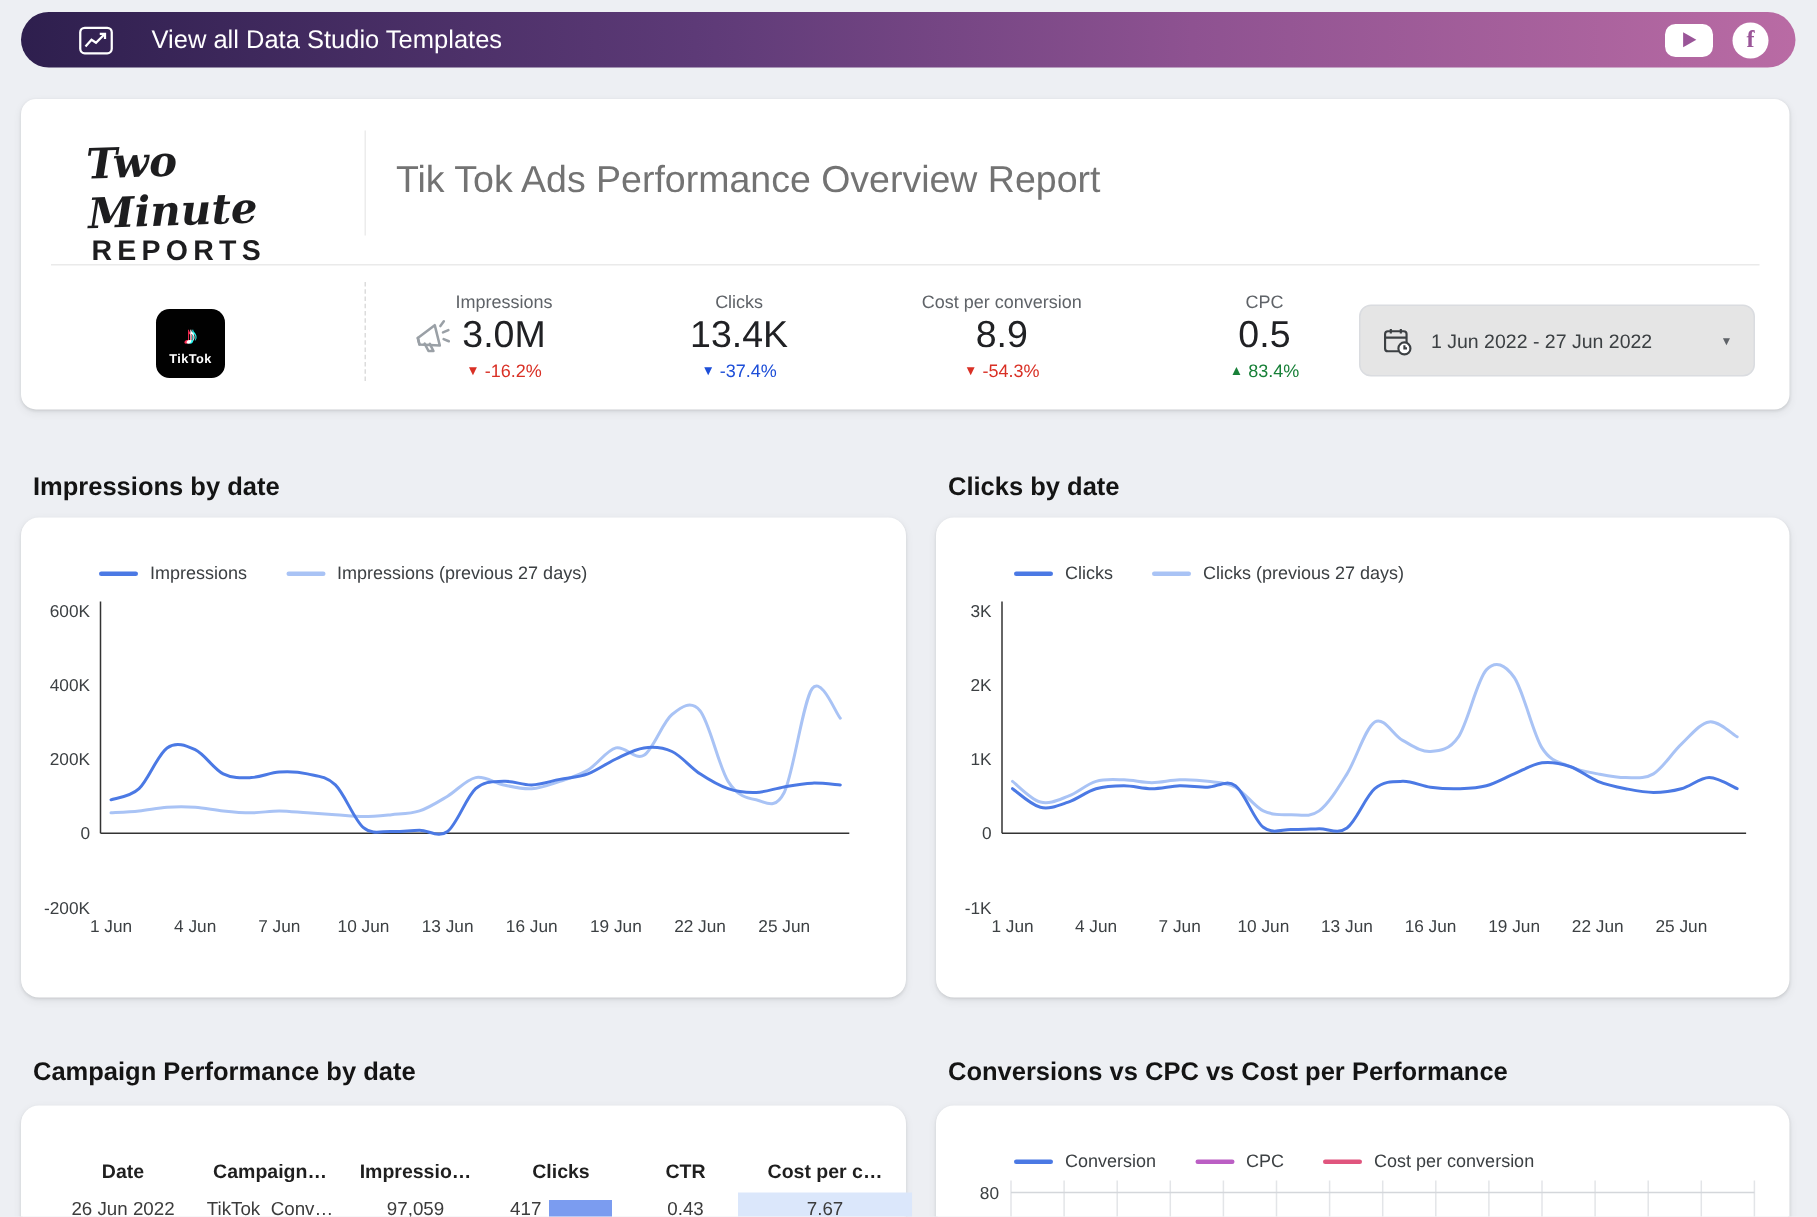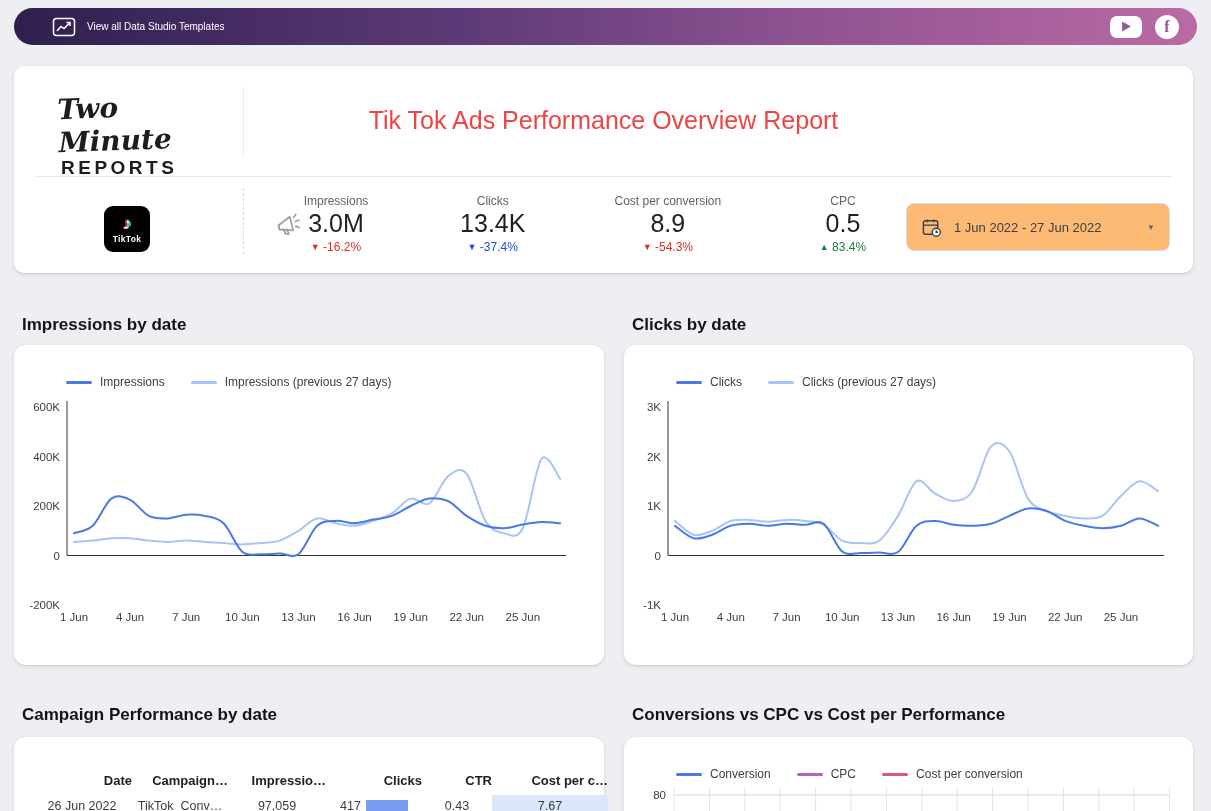--- a/index.html
+++ b/index.html
@@ -7,52 +7,52 @@
     width:1211px;height:811px;position:relative;overflow:hidden;
     background:#edeff3;font-family:"Liberation Sans",sans-serif;color:#202124;
   }
   
   .banner{
     position:absolute;left:14px;top:8px;width:1183px;height:37px;border-radius:19px;
     background:linear-gradient(90deg,#2e1f4e 0%,#5d3a77 38%,#8e5291 66%,#b96ba4 100%);
     display:flex;align-items:center;
   }
   .banner-icon{margin-left:38px;display:flex;align-items:center;}
-  .banner-text{color:#ffffff;font-size:10px;margin-left:11px;cursor:pointer;}
+  .banner-text{color:#ffffff;font-size:17px;margin-left:25px;cursor:pointer;}
   .banner-social{margin-left:auto;margin-right:18px;display:flex;align-items:center;gap:13px;}
   .yt-badge{width:32px;height:22px;background:#fff;border-radius:7px;display:flex;align-items:center;justify-content:center;cursor:pointer;}
   .fb-badge{width:24px;height:24px;background:#fff;border-radius:50%;display:flex;align-items:center;justify-content:center;cursor:pointer;
     color:#9a5598;font-family:"Liberation Serif",serif;font-weight:bold;font-size:16px;line-height:1;}
   
   .card{position:absolute;background:#fff;border-radius:12px;
     box-shadow:0 1px 2px rgba(60,64,67,.14),0 2px 6px rgba(60,64,67,.08);}
   
   .header-card{left:14px;top:66px;width:1179px;height:207px;border-radius:10px;}
   .logo{position:absolute;left:44px;top:24px;width:180px;color:#1d1d1f;}
   .logo-script{font-family:"DejaVu Serif",serif;font-style:italic;font-weight:bold;font-size:28px;transform:rotate(-2deg);}
   .logo-reports{font-size:19px;font-weight:800;letter-spacing:3.5px;margin-top:1px;margin-left:3px;}
   .vdiv{position:absolute;left:229px;top:21px;height:70px;border-left:1px solid #ececec;}
   .vdiv-dashed{position:absolute;left:229px;top:122px;height:66px;border-left:1px dashed #dcdcdc;}
-  .header-title{position:absolute;left:250px;right:250px;top:40px;text-align:center;font-size:25px;font-weight:500;color:#ef4444;white-space:nowrap;}
+  .header-title{position:absolute;left:250px;right:250px;top:40px;font-size:25px;font-weight:500;color:#737373;white-space:nowrap;}
   .howto-btn{position:absolute;right:21px;top:42px;height:38px;background:#4a59c8;color:#fff;border:none;border-radius:6px;
     font-size:15px;font-family:"Liberation Sans",sans-serif;display:flex;align-items:center;gap:9px;padding:0 16px;cursor:pointer;}
   .hdiv{position:absolute;top:110px;left:20px;right:20px;border-top:1px solid #eaeaea;}
   .tiktok-badge{position:absolute;left:90px;top:140px;width:46px;height:46px;background:#010101;border-radius:9px;
     display:flex;flex-direction:column;align-items:center;justify-content:center;}
   .tiktok-note{color:#fff;font-size:17px;line-height:1;text-shadow:1.4px 0 0 #25f4ee,-1.4px 0 0 #fe2c55;}
   .tiktok-word{color:#fff;font-size:8.5px;font-weight:bold;margin-top:2px;letter-spacing:.3px;}
   .megaphone{position:absolute;left:258px;top:144px;}
   .kpis{position:absolute;left:287px;top:128px;width:577px;display:flex;justify-content:space-between;}
   .kpi{text-align:center;min-width:70px;}
   .kpi-label{font-size:12px;color:#5f6368;white-space:nowrap;}
   .kpi-value{font-size:25px;color:#202124;margin-top:1px;}
   .kpi-delta{font-size:12px;margin-top:2px;white-space:nowrap;}
   .kpi-delta .arrow{font-size:9px;vertical-align:1px;}
   .date-select{position:absolute;left:892px;top:137px;width:264px;height:48px;border:1px solid #dadce0;border-radius:8px;
-    box-sizing:border-box;display:flex;align-items:center;padding:12px 14px;cursor:pointer;background:#fdba74;}
+    box-sizing:border-box;display:flex;align-items:center;padding:12px 14px;cursor:pointer;background:#e5e5e5;}
   .date-text{font-size:13px;color:#3c4043;margin-left:12px;}
   .date-caret{margin-left:auto;font-size:8px;color:#5f6368;}
   
   .section-title{position:absolute;font-size:17px;font-weight:700;color:#141414;}
   #title-impressions{left:22px;top:315px;}
   #title-clicks{left:632px;top:315px;}
   #title-campaign{left:22px;top:705px;}
   #title-conversions{left:632px;top:705px;}
   
   #card-impressions{left:14px;top:345px;width:590px;height:320px;}
@@ -60,21 +60,21 @@
   #card-campaign{left:14px;top:737px;width:590px;height:230px;}
   #card-conversions{left:624px;top:737px;width:569px;height:230px;}
   .legend{position:absolute;top:30px;left:52px;display:flex;gap:26px;align-items:center;}
   .legend-item{display:flex;align-items:center;gap:8px;}
   .legend-line{display:inline-block;width:26px;height:3px;border-radius:2px;}
   .legend-label{font-size:12px;color:#3c4043;white-space:nowrap;}
   .plot{position:absolute;left:0;top:50px;}
   
   .campaign-table{position:absolute;left:0;top:30px;width:100%;}
   .tr,.thead{display:grid;grid-template-columns:100px 96px 98px 96px 70px 116px;padding-left:18px;align-items:center;height:26px;}
-  .th{font-size:13px;font-weight:bold;color:#1f1f1f;text-align:right;cursor:pointer;white-space:nowrap;overflow:hidden;}
+  .th{font-size:13px;font-weight:bold;color:#1f1f1f;text-align:center;cursor:pointer;white-space:nowrap;overflow:hidden;}
   .td{font-size:12.5px;color:#3c3c3c;text-align:center;white-space:nowrap;overflow:hidden;height:22px;line-height:22px;}
   .clicks-cell{display:flex;align-items:center;justify-content:center;gap:5px;}
   .cell-bar{display:inline-block;width:42px;height:13px;background:#7b9cf0;}
   .heat-cell{background:#dbe7fb;}
 </style>
 </head>
 <body>
 
 <div class="banner">
   <span class="banner-icon">

